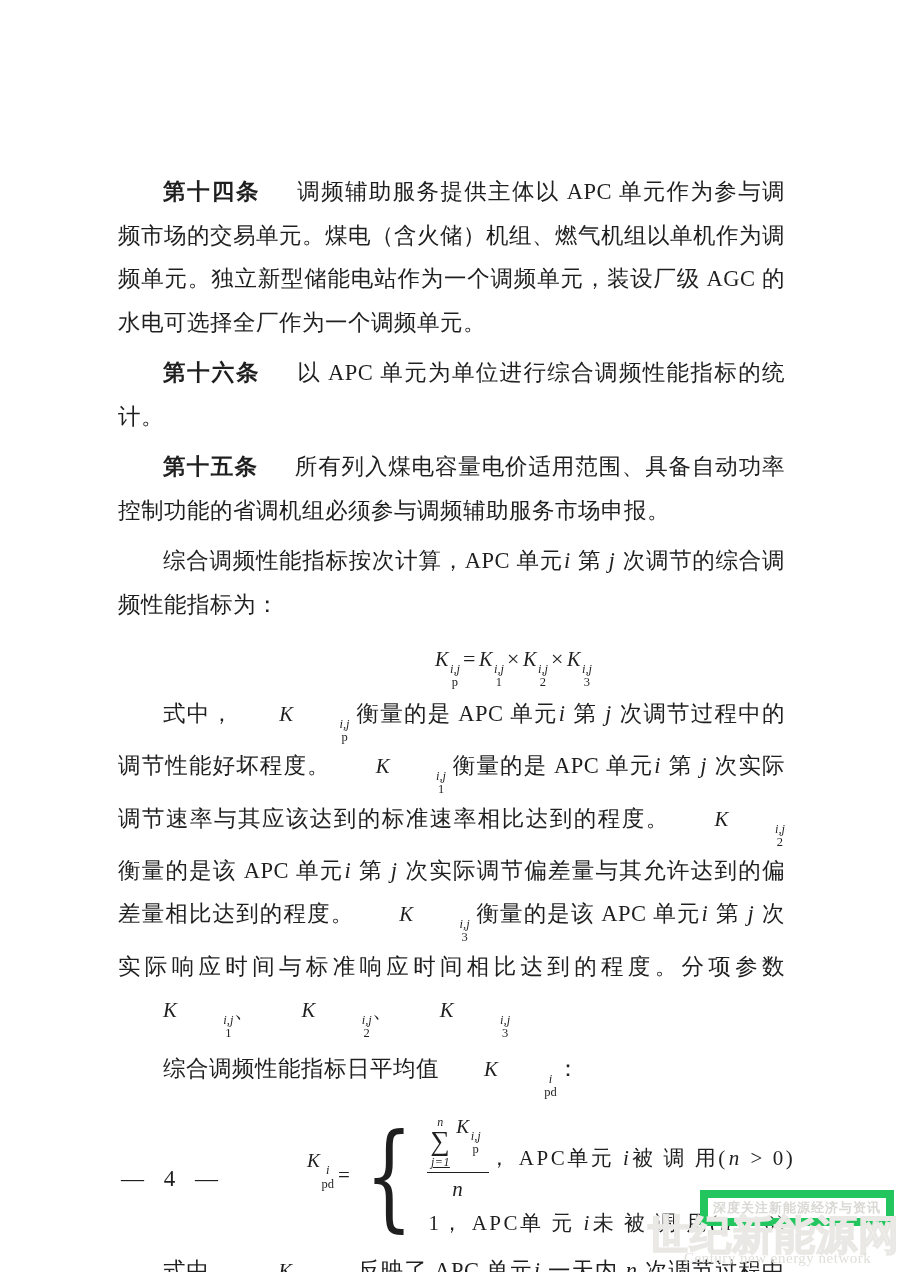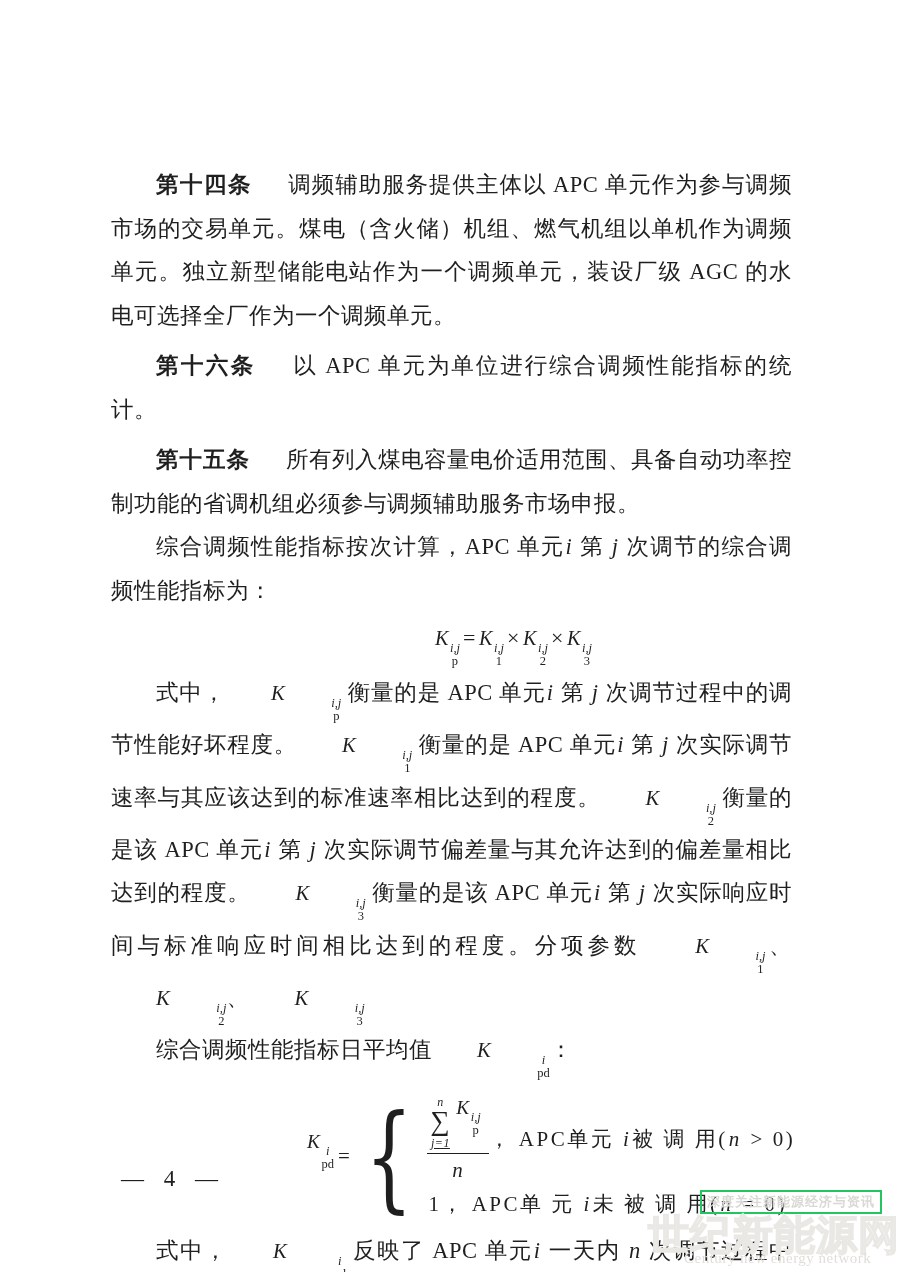--- a/index.html
+++ b/index.html
@@ -7,21 +7,21 @@
     position:relative; width:900px; height:1272px; background:#ffffff;
     overflow:hidden; color:#1f1f1f;
     font-family:"Liberation Serif","DejaVu Serif",serif;
   }
   .body-col {
     position:absolute; left:111px; top:163px; width:681px;
     font-size:22.5px; line-height:43.5px;
     text-align:justify; text-justify:inter-ideograph;
     letter-spacing:0.5px;
   }
-  .para { margin:0; text-indent:2em; }
+  .para { margin:7px; text-indent:2em; }
   .para.mt { margin-top:7px; }
   .run {}
   .bh { font-weight:bold; font-family:"Liberation Sans","DejaVu Sans",sans-serif; letter-spacing:1px; }
   .gap { display:inline-block; width:36px; }
   .var { font-style:italic; padding:0 1px; }
 
   
   .mk { display:inline-block; white-space:nowrap; font-size:0.92em; line-height:0; }
   .mk .base { font-style:italic; }
   .mk .sc {
@@ -69,21 +69,21 @@
   .page-number {
     position:absolute; left:121px; top:1166px; font-size:23px;
     letter-spacing:2px; word-spacing:10px; color:#1f1f1f;
   }
 
   
   .wm-tagline {
     position:absolute; left:700px; top:1190px;
     font-family:"Liberation Sans","DejaVu Sans",sans-serif;
     font-size:13px; font-weight:bold; letter-spacing:1px;
-    color:#d9d8d4; border:2px solid #22c55e; padding:1px 5px;
+    color:#d9d8d4; border:8px solid #22c55e; padding:1px 5px;
     background:transparent;
   }
   .wm-brand {
     position:absolute; left:648px; top:1208px; width:252px;
     font-family:"Liberation Sans","DejaVu Sans",sans-serif;
     font-size:41px; font-weight:bold; letter-spacing:1px;
     color:#fcfcfa; -webkit-text-stroke:1.5px #e9e8e4; white-space:nowrap;
   }
   .wm-en {
     position:absolute; left:684px; top:1250px;

